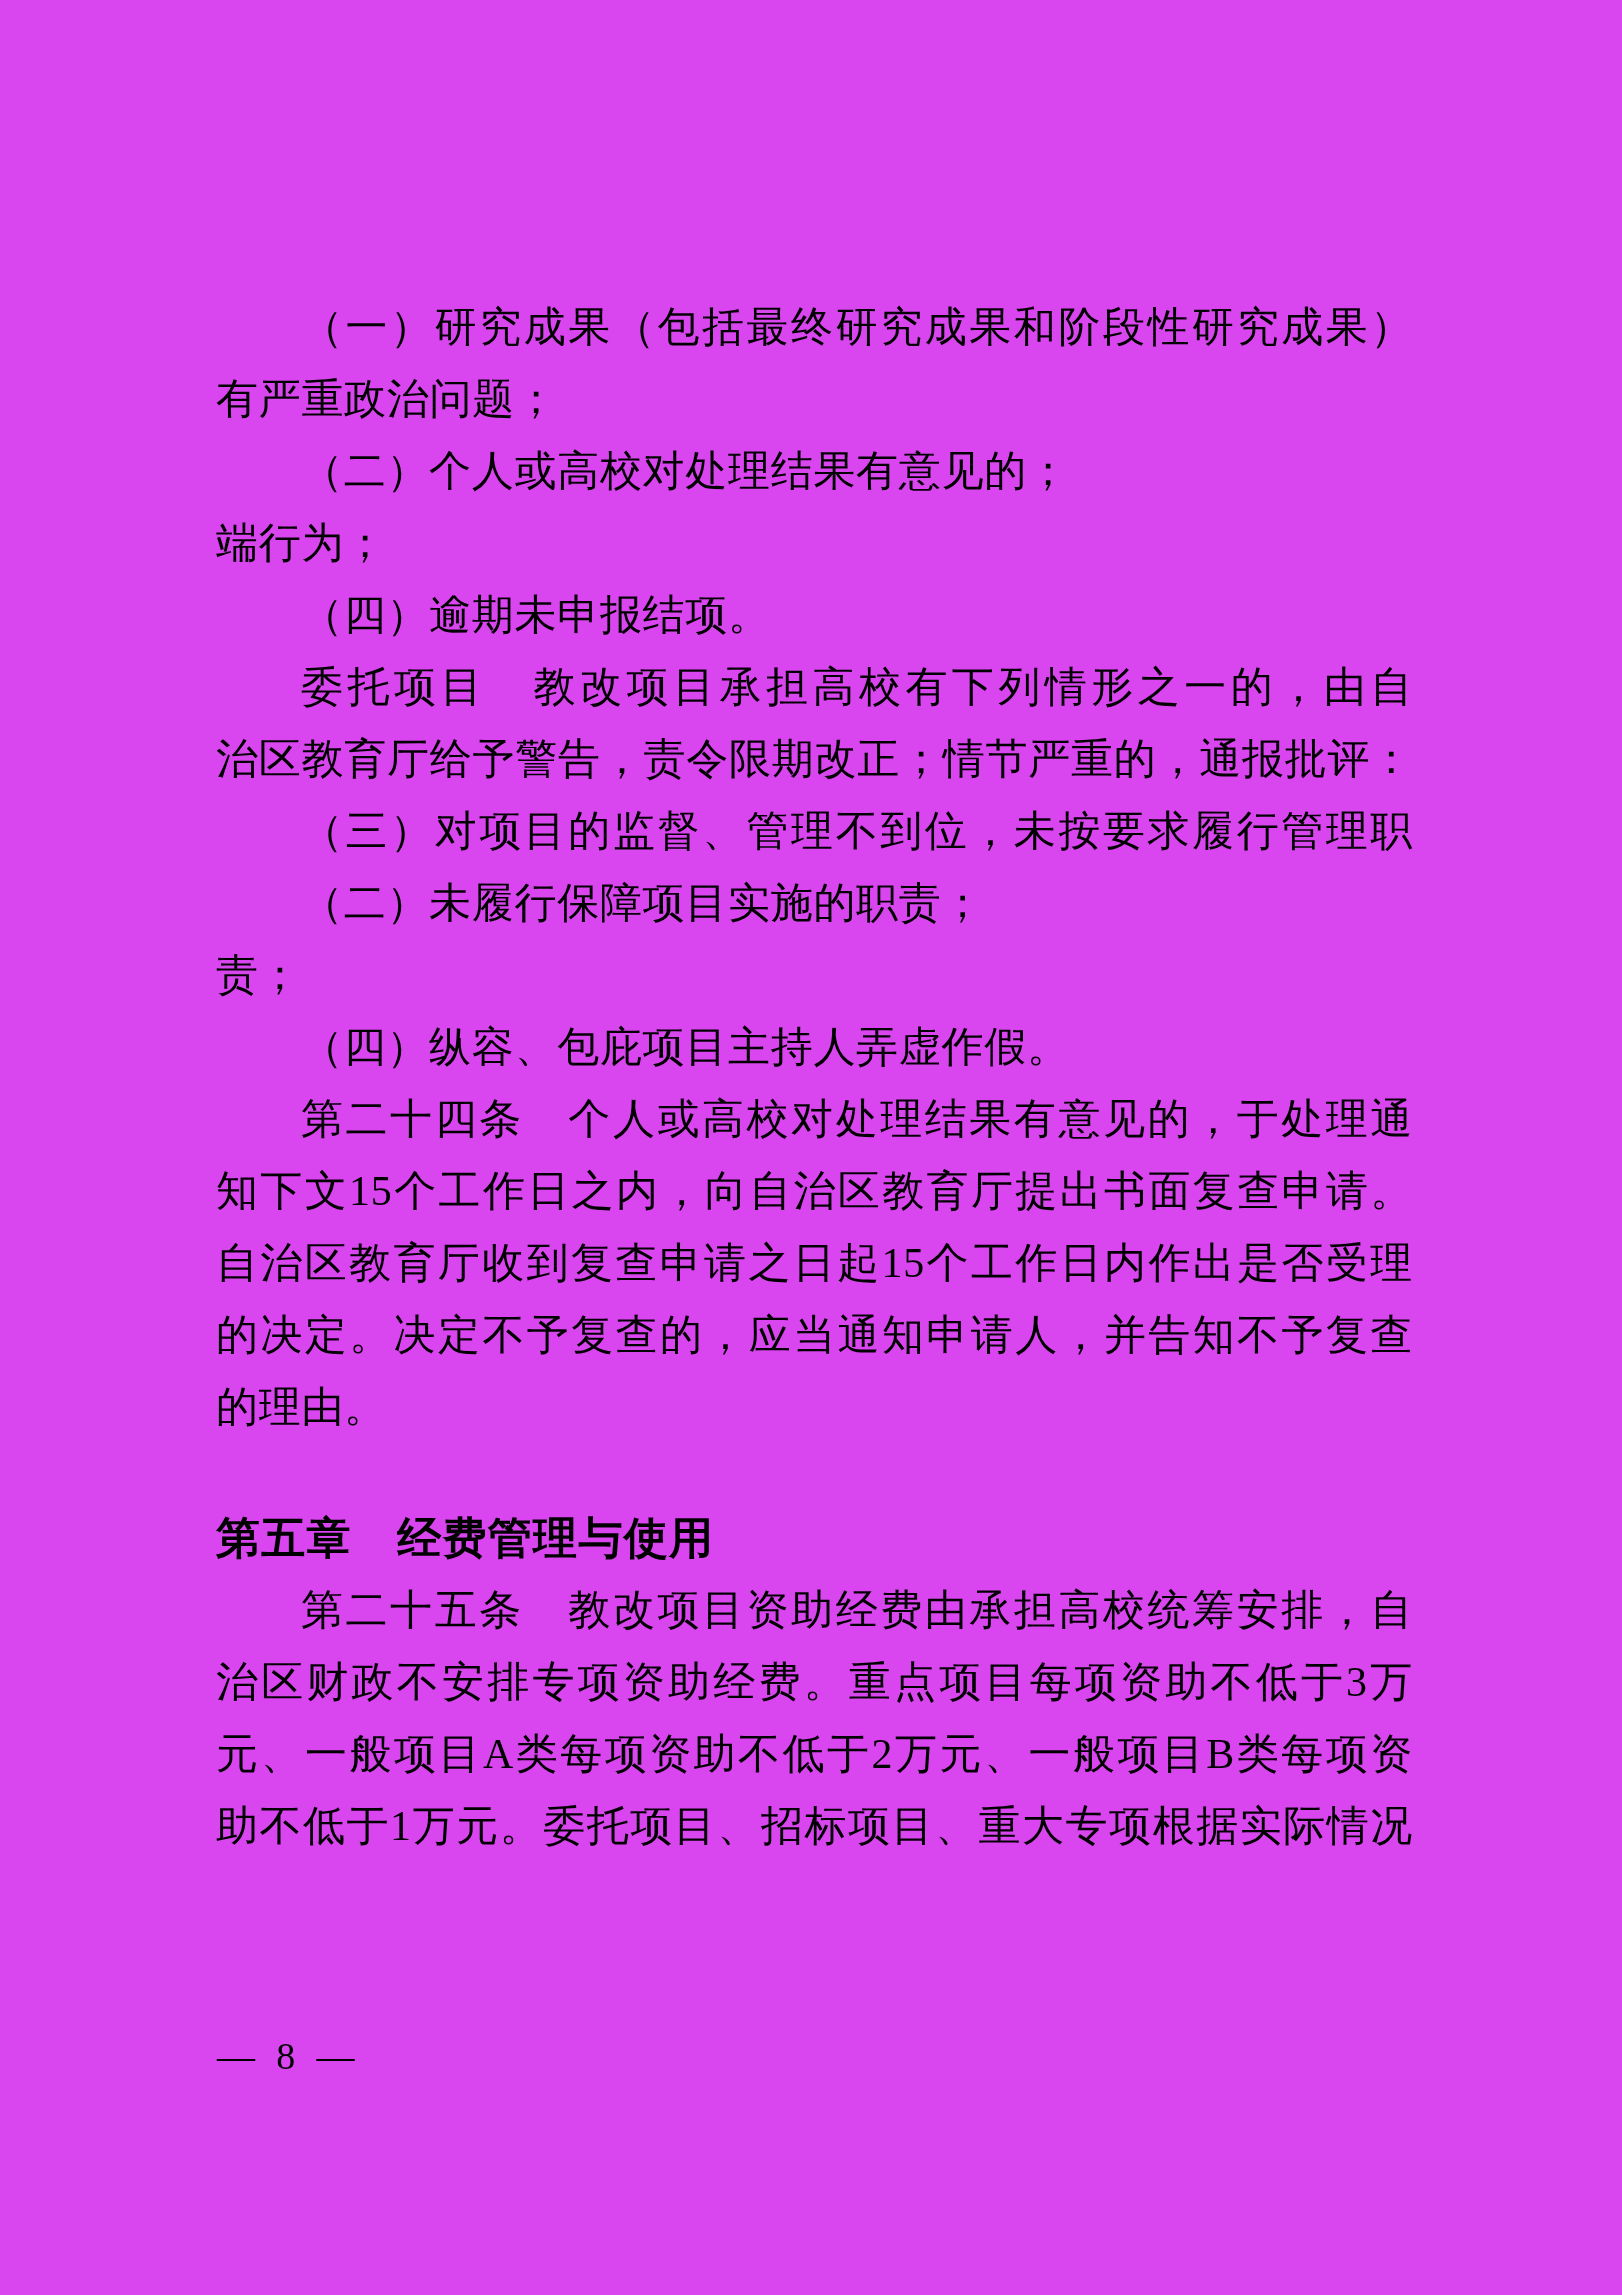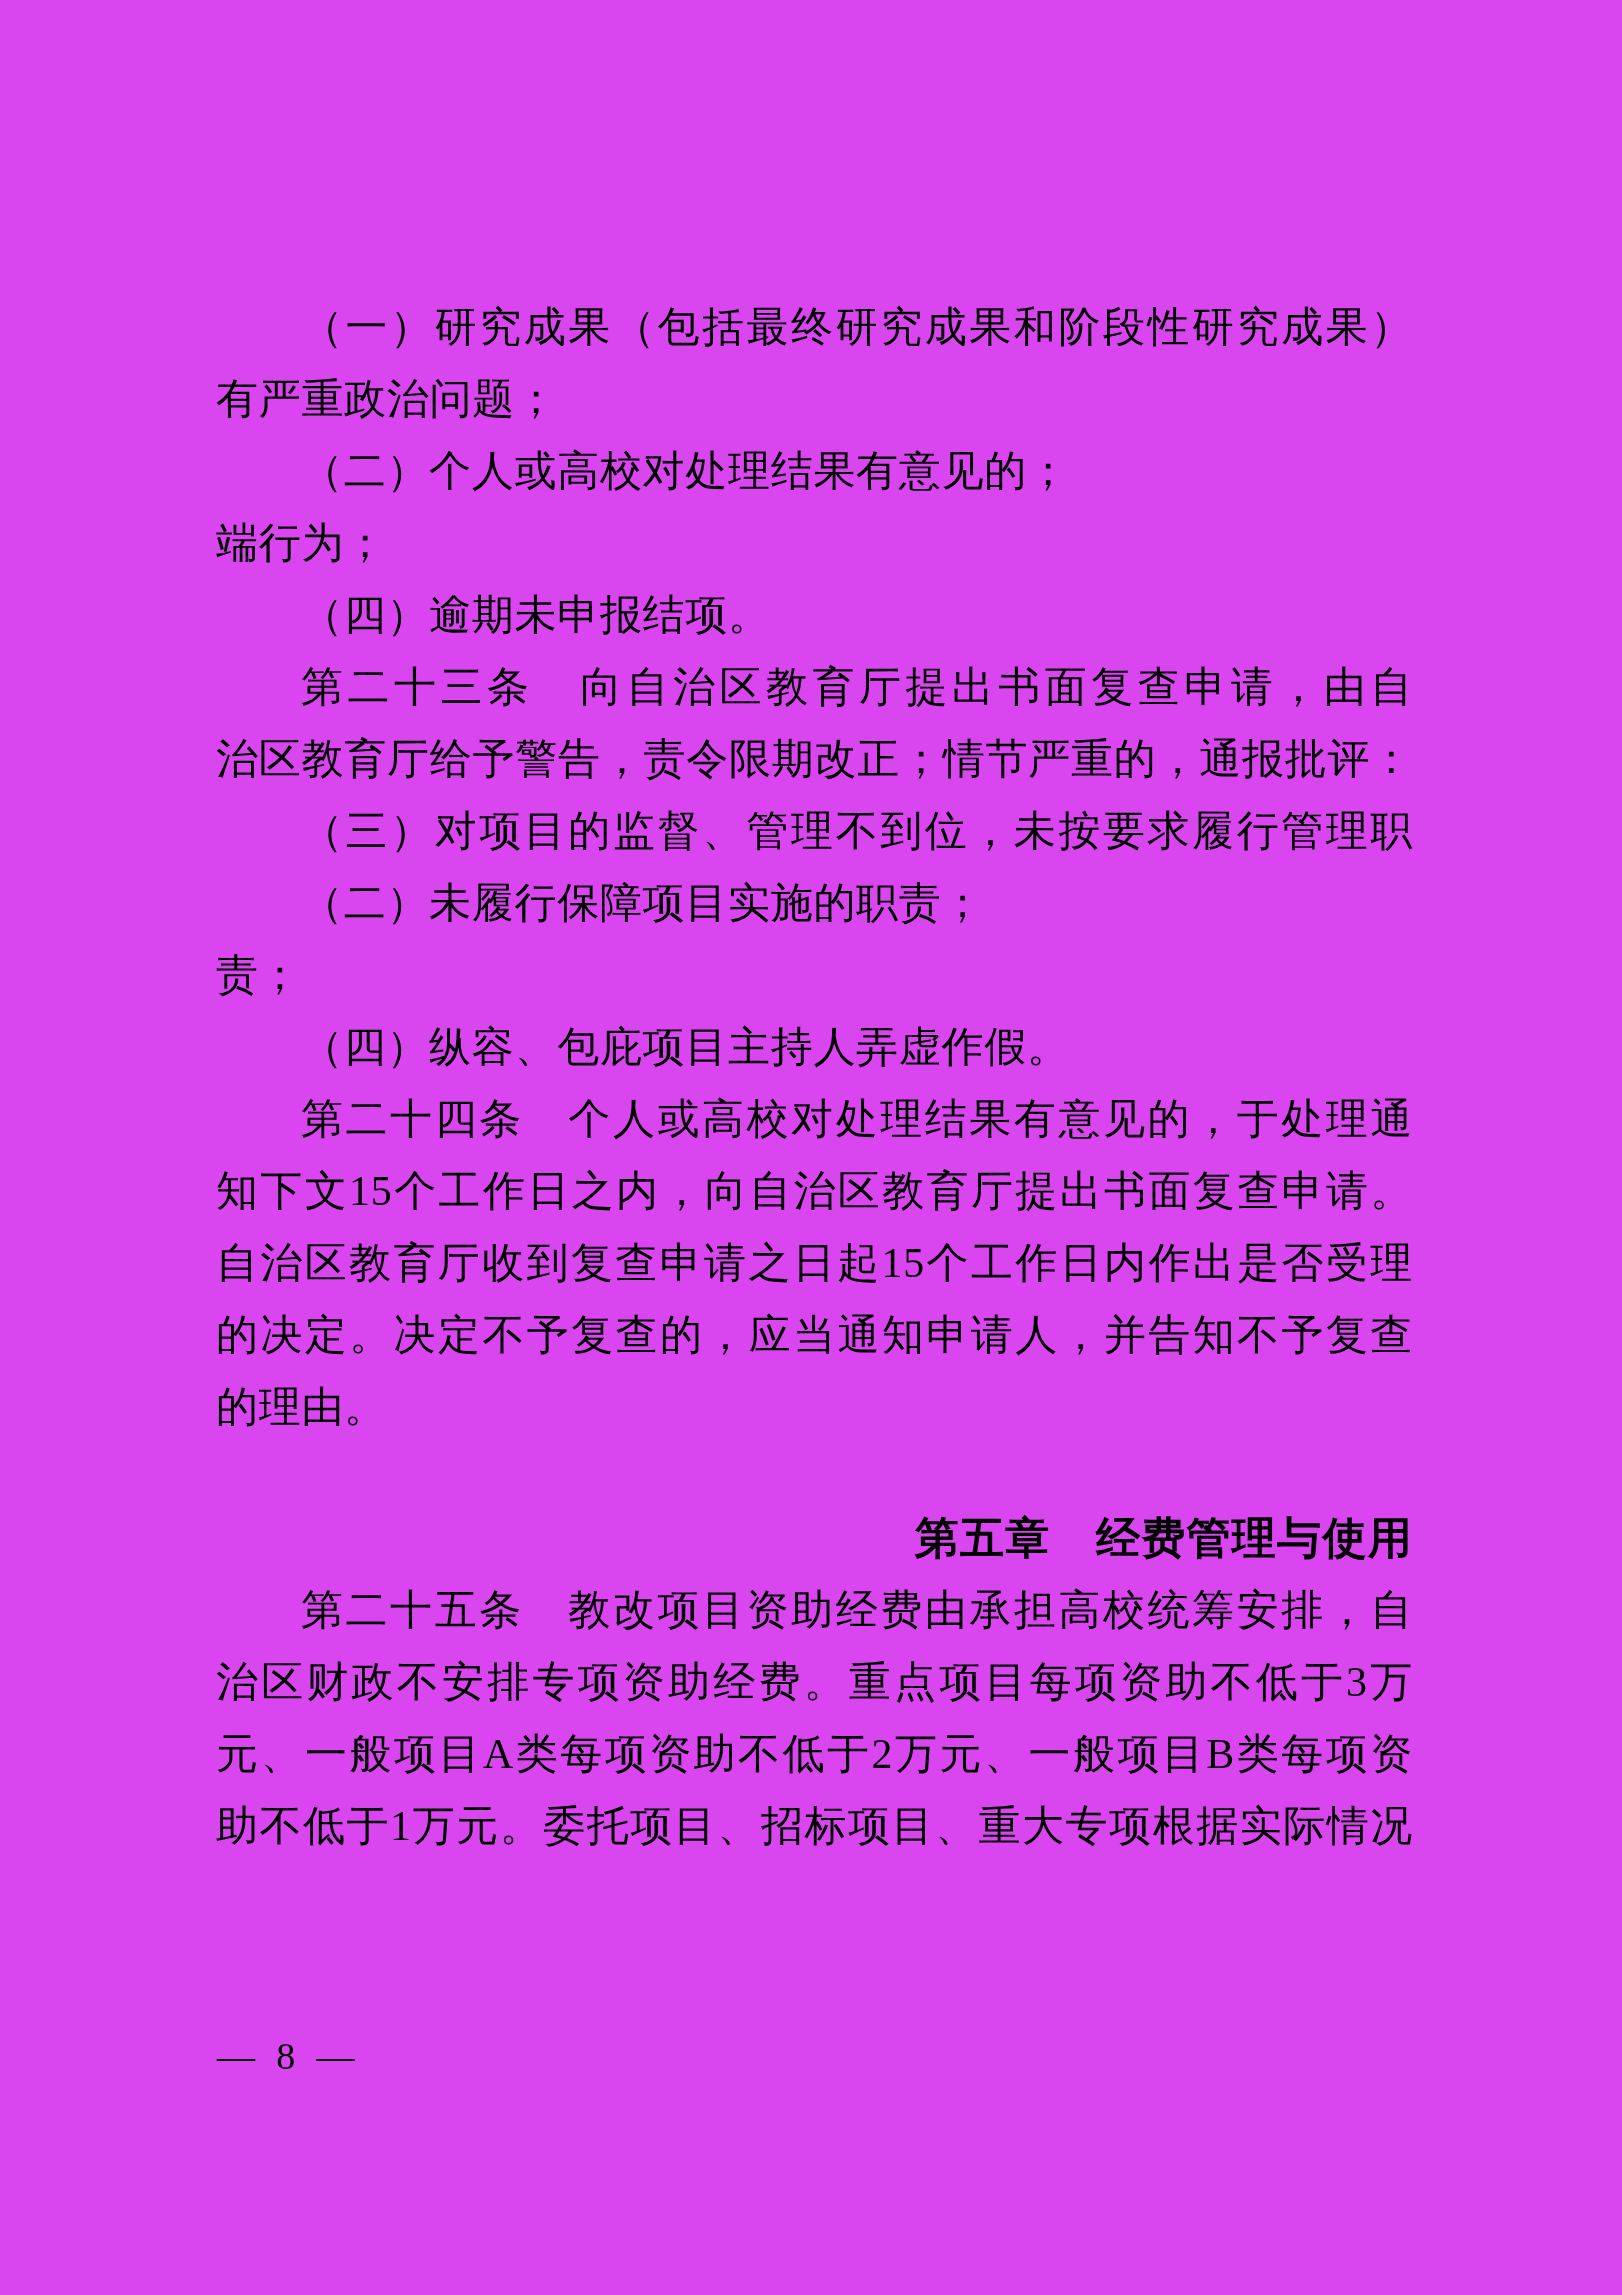--- a/index.html
+++ b/index.html
@@ -38,21 +38,21 @@
     text-indent: 85px;
   }
   .spacer {
     height: 59px;
   }
   .chapter-heading {
     height: 72px;
     line-height: 72px;
     font-size: 44px;
     font-weight: bold;
-    text-align: right;
+    text-align: left;
     font-family: "Liberation Sans", "DejaVu Sans", sans-serif;
     letter-spacing: 1.3px;
   }
   .footer {
     position: absolute;
     left: 217px;
     top: 2027px;
     height: 59px;
     line-height: 59px;
     font-size: 38px;
@@ -66,21 +66,21 @@
 
 <div id="page" style="background: #d946ef; color: rgb(0, 0, 0);">
 
   <div class="text-block">
     <div id="lines-part1">
         <div class="line indent fill">（一）研究成果（包括最终研究成果和阶段性研究成果）</div>
         <div class="line">有严重政治问题；</div>
         <div class="line indent">（二）个人或高校对处理结果有意见的；</div>
         <div class="line">端行为；</div>
         <div class="line indent">（四）逾期未申报结项。</div>
-        <div class="line indent fill">第二十三条　向自治区教育厅提出书面复查申请，由自</div>
+        <div class="line indent fill">委托项目　教改项目承担高校有下列情形之一的，由自</div>
         <div class="line fill">治区教育厅给予警告，责令限期改正；情节严重的，通报批评：</div>
         <div class="line indent fill">（三）对项目的监督、管理不到位，未按要求履行管理职</div>
         <div class="line indent">（二）未履行保障项目实施的职责；</div>
         <div class="line">责；</div>
         <div class="line indent">（四）纵容、包庇项目主持人弄虚作假。</div>
         <div class="line indent fill">第二十四条　个人或高校对处理结果有意见的，于处理通</div>
         <div class="line fill">知下文15个工作日之内，向自治区教育厅提出书面复查申请。</div>
         <div class="line fill">自治区教育厅收到复查申请之日起15个工作日内作出是否受理</div>
         <div class="line fill">的决定。决定不予复查的，应当通知申请人，并告知不予复查</div>
         <div class="line">的理由。</div>

